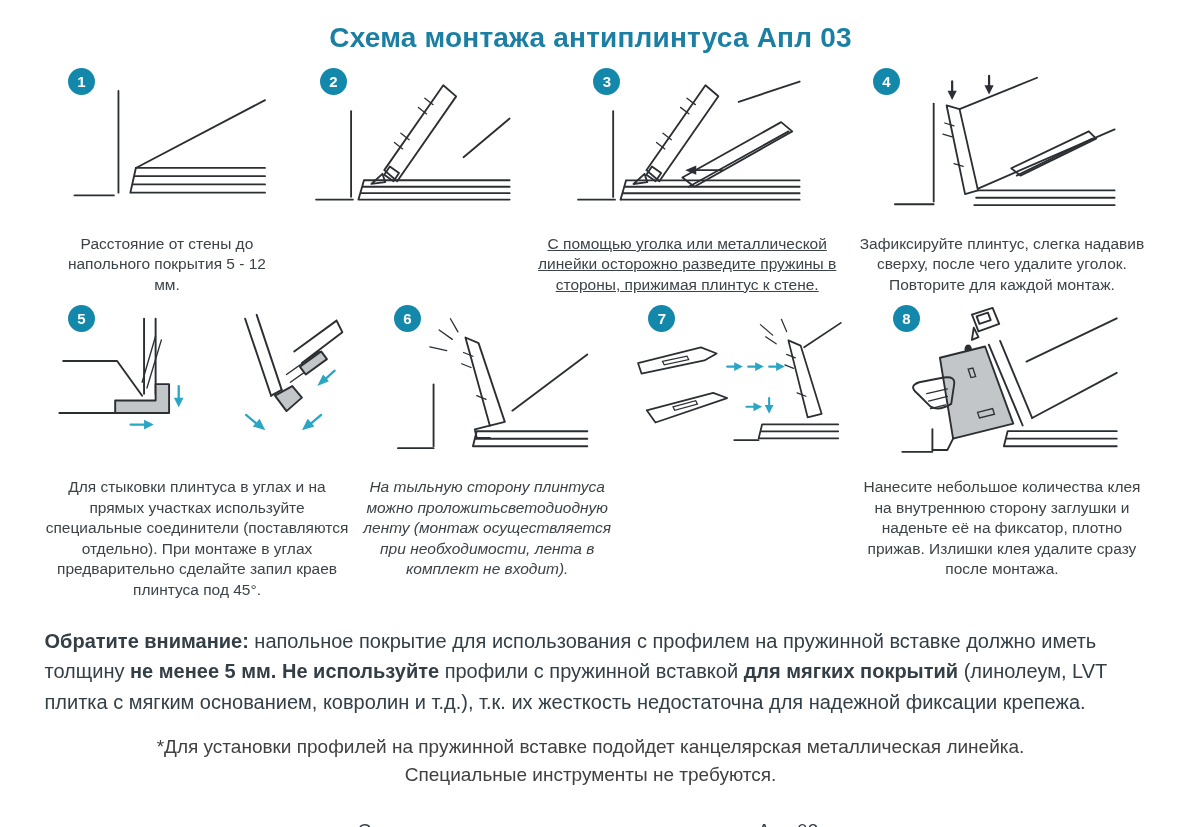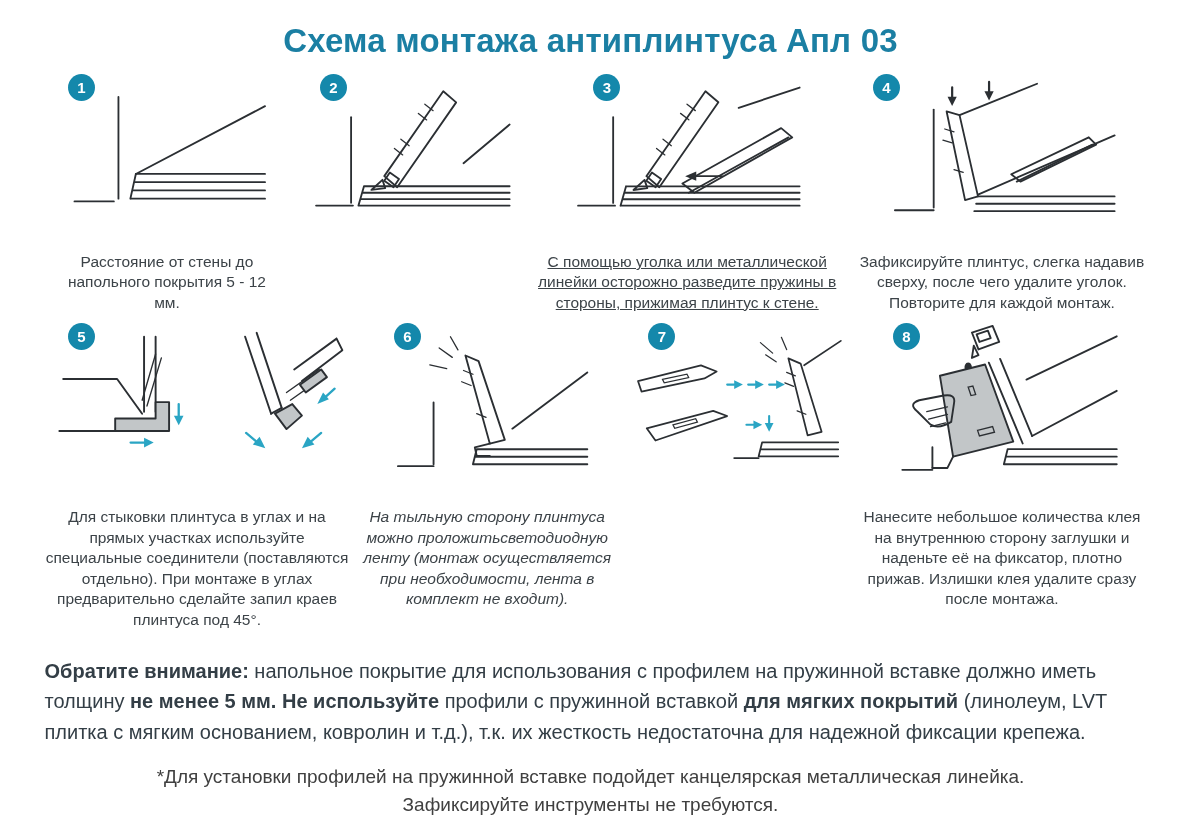--- a/index.html
+++ b/index.html
@@ -7,21 +7,21 @@
     width:1181px;height:827px;overflow:hidden;
     font-family:"Liberation Sans", sans-serif;
     color:#3c4348;
     position:relative;
   }
   .page{padding:16px 44px 0 44px;}
 
   h1.title{
     margin:6px 0 14px 0;
     text-align:center;
-    font-size:33px;
+    font-size:28px;
     font-weight:bold;
     color:#1b7fa3;
     letter-spacing:0.2px;
   }
 
   .row{display:grid;column-gap:6px;}
   .row1{grid-template-columns:22.5% 21% 28.5% 28%;margin-bottom:10px;}
   .row2{grid-template-columns:28% 24% 20% 28%;}
 
   .cell{position:relative;text-align:center;padding-top:2px;}
@@ -35,21 +35,21 @@
   .cell.p3 .badge{left:62px;}
   .cell.p6 .badge{left:38px;}
   .cell.p8 .badge{left:44px;}
 
   .art{display:flex;align-items:flex-end;justify-content:center;}
   .row1 .art{height:152px;}
   .row2 .art{height:158px;}
   .art svg{display:block;}
 
   .cap{
-    margin:24px auto 0 auto;
+    margin:12px auto 0 auto;
     font-size:15.5px;
     line-height:1.32;
     color:#3c4348;
   }
   .c1{max-width:200px;}
   .c2{max-width:225px;}
   .c3{max-width:330px;text-decoration:underline;}
   .c4{max-width:330px;}
   .c5{max-width:340px;}
   .c6{max-width:270px;font-style:italic;}
@@ -297,18 +297,18 @@
       <p class="cap c8">Нанесите небольшое количества клея на внутреннюю сторону заглушки и наденьте её на фиксатор, плотно прижав. Излишки клея удалите сразу после монтажа.</p>
     </div>
   </div>
 
   <p class="note">
     <span class="b">Обратите внимание:</span><span> напольное покрытие для использования с профилем на пружинной вставке должно иметь толщину </span><span class="b">не менее 5 мм. Не используйте</span><span> профили с пружинной вставкой </span><span class="b">для мягких покрытий</span><span> (линолеум, LVT плитка с мягким основанием, ковролин и т.д.), т.к. их жесткость недостаточна для надежной фиксации крепежа.</span>
   </p>
 
   <p class="footnote">
     <span>*Для установки профилей на пружинной вставке подойдет канцелярская металлическая линейка.</span><br>
-    <span>Зафиксируйте инструменты не требуются.</span>
+    <span>Специальные инструменты не требуются.</span>
   </p>
 
   <p class="compat">Схема монтажа подходит для антиплинтуса:  Апл 03.</p>
 
 </div>
 
 </body></html>

